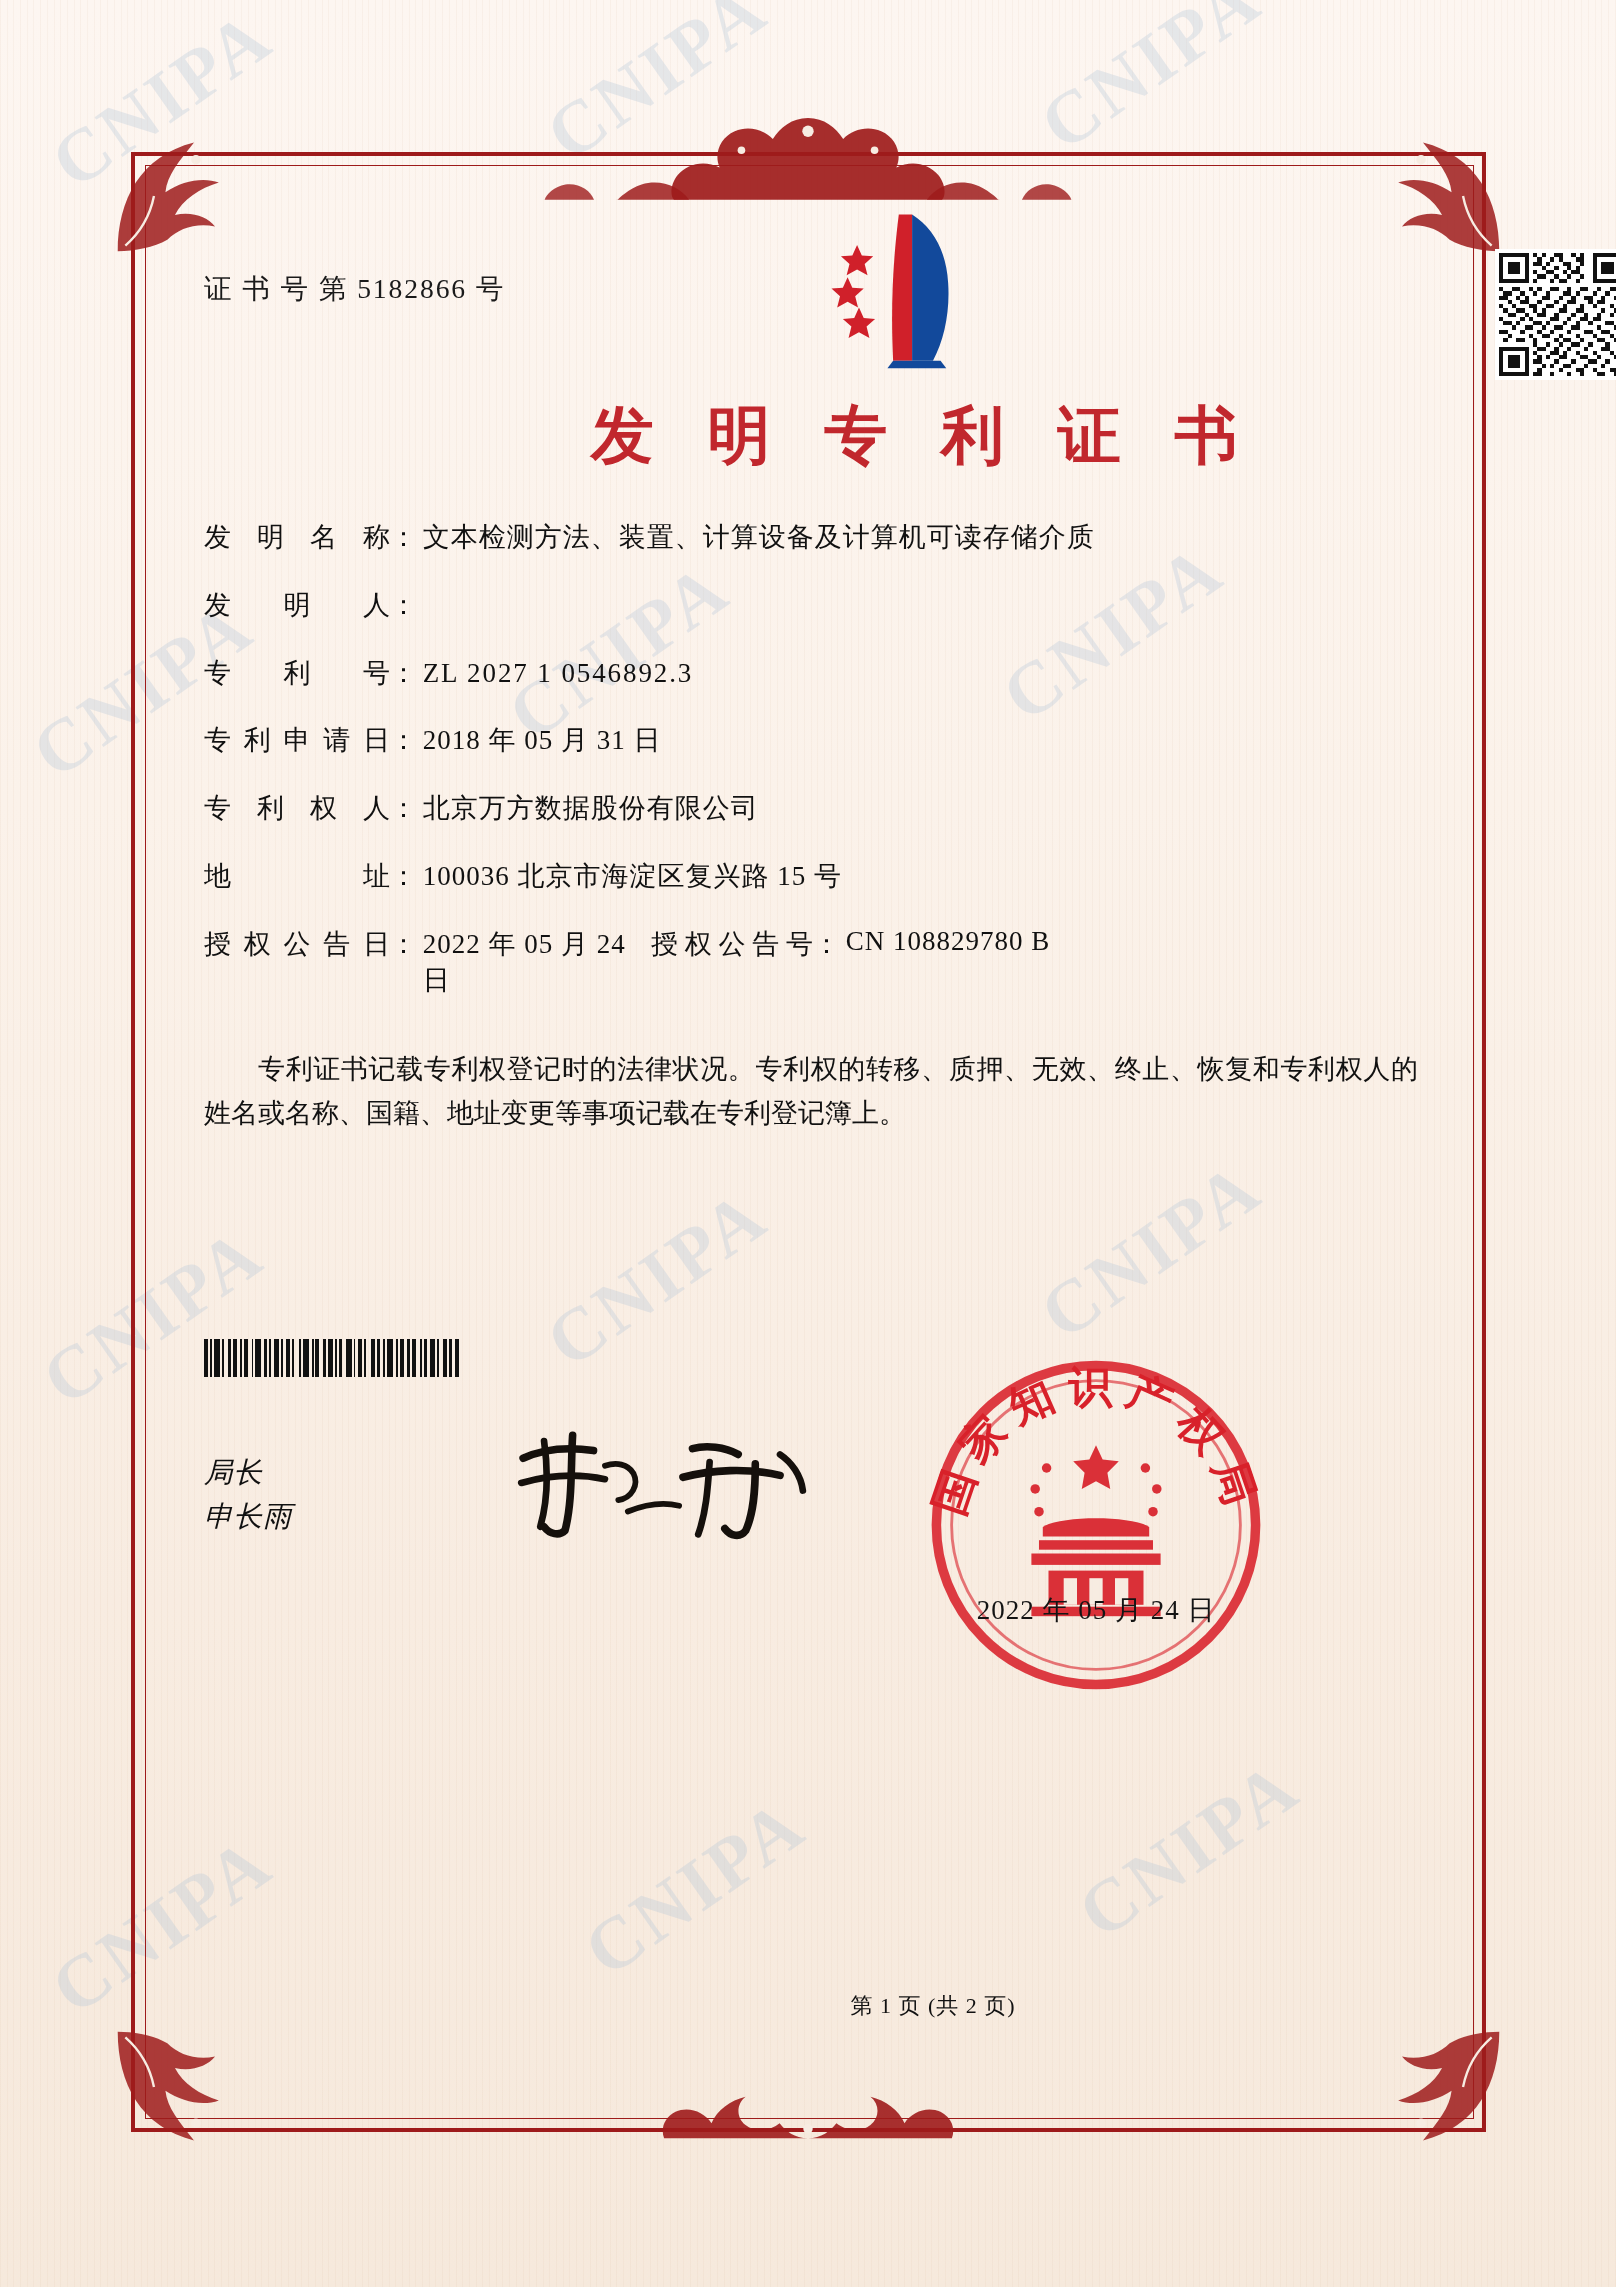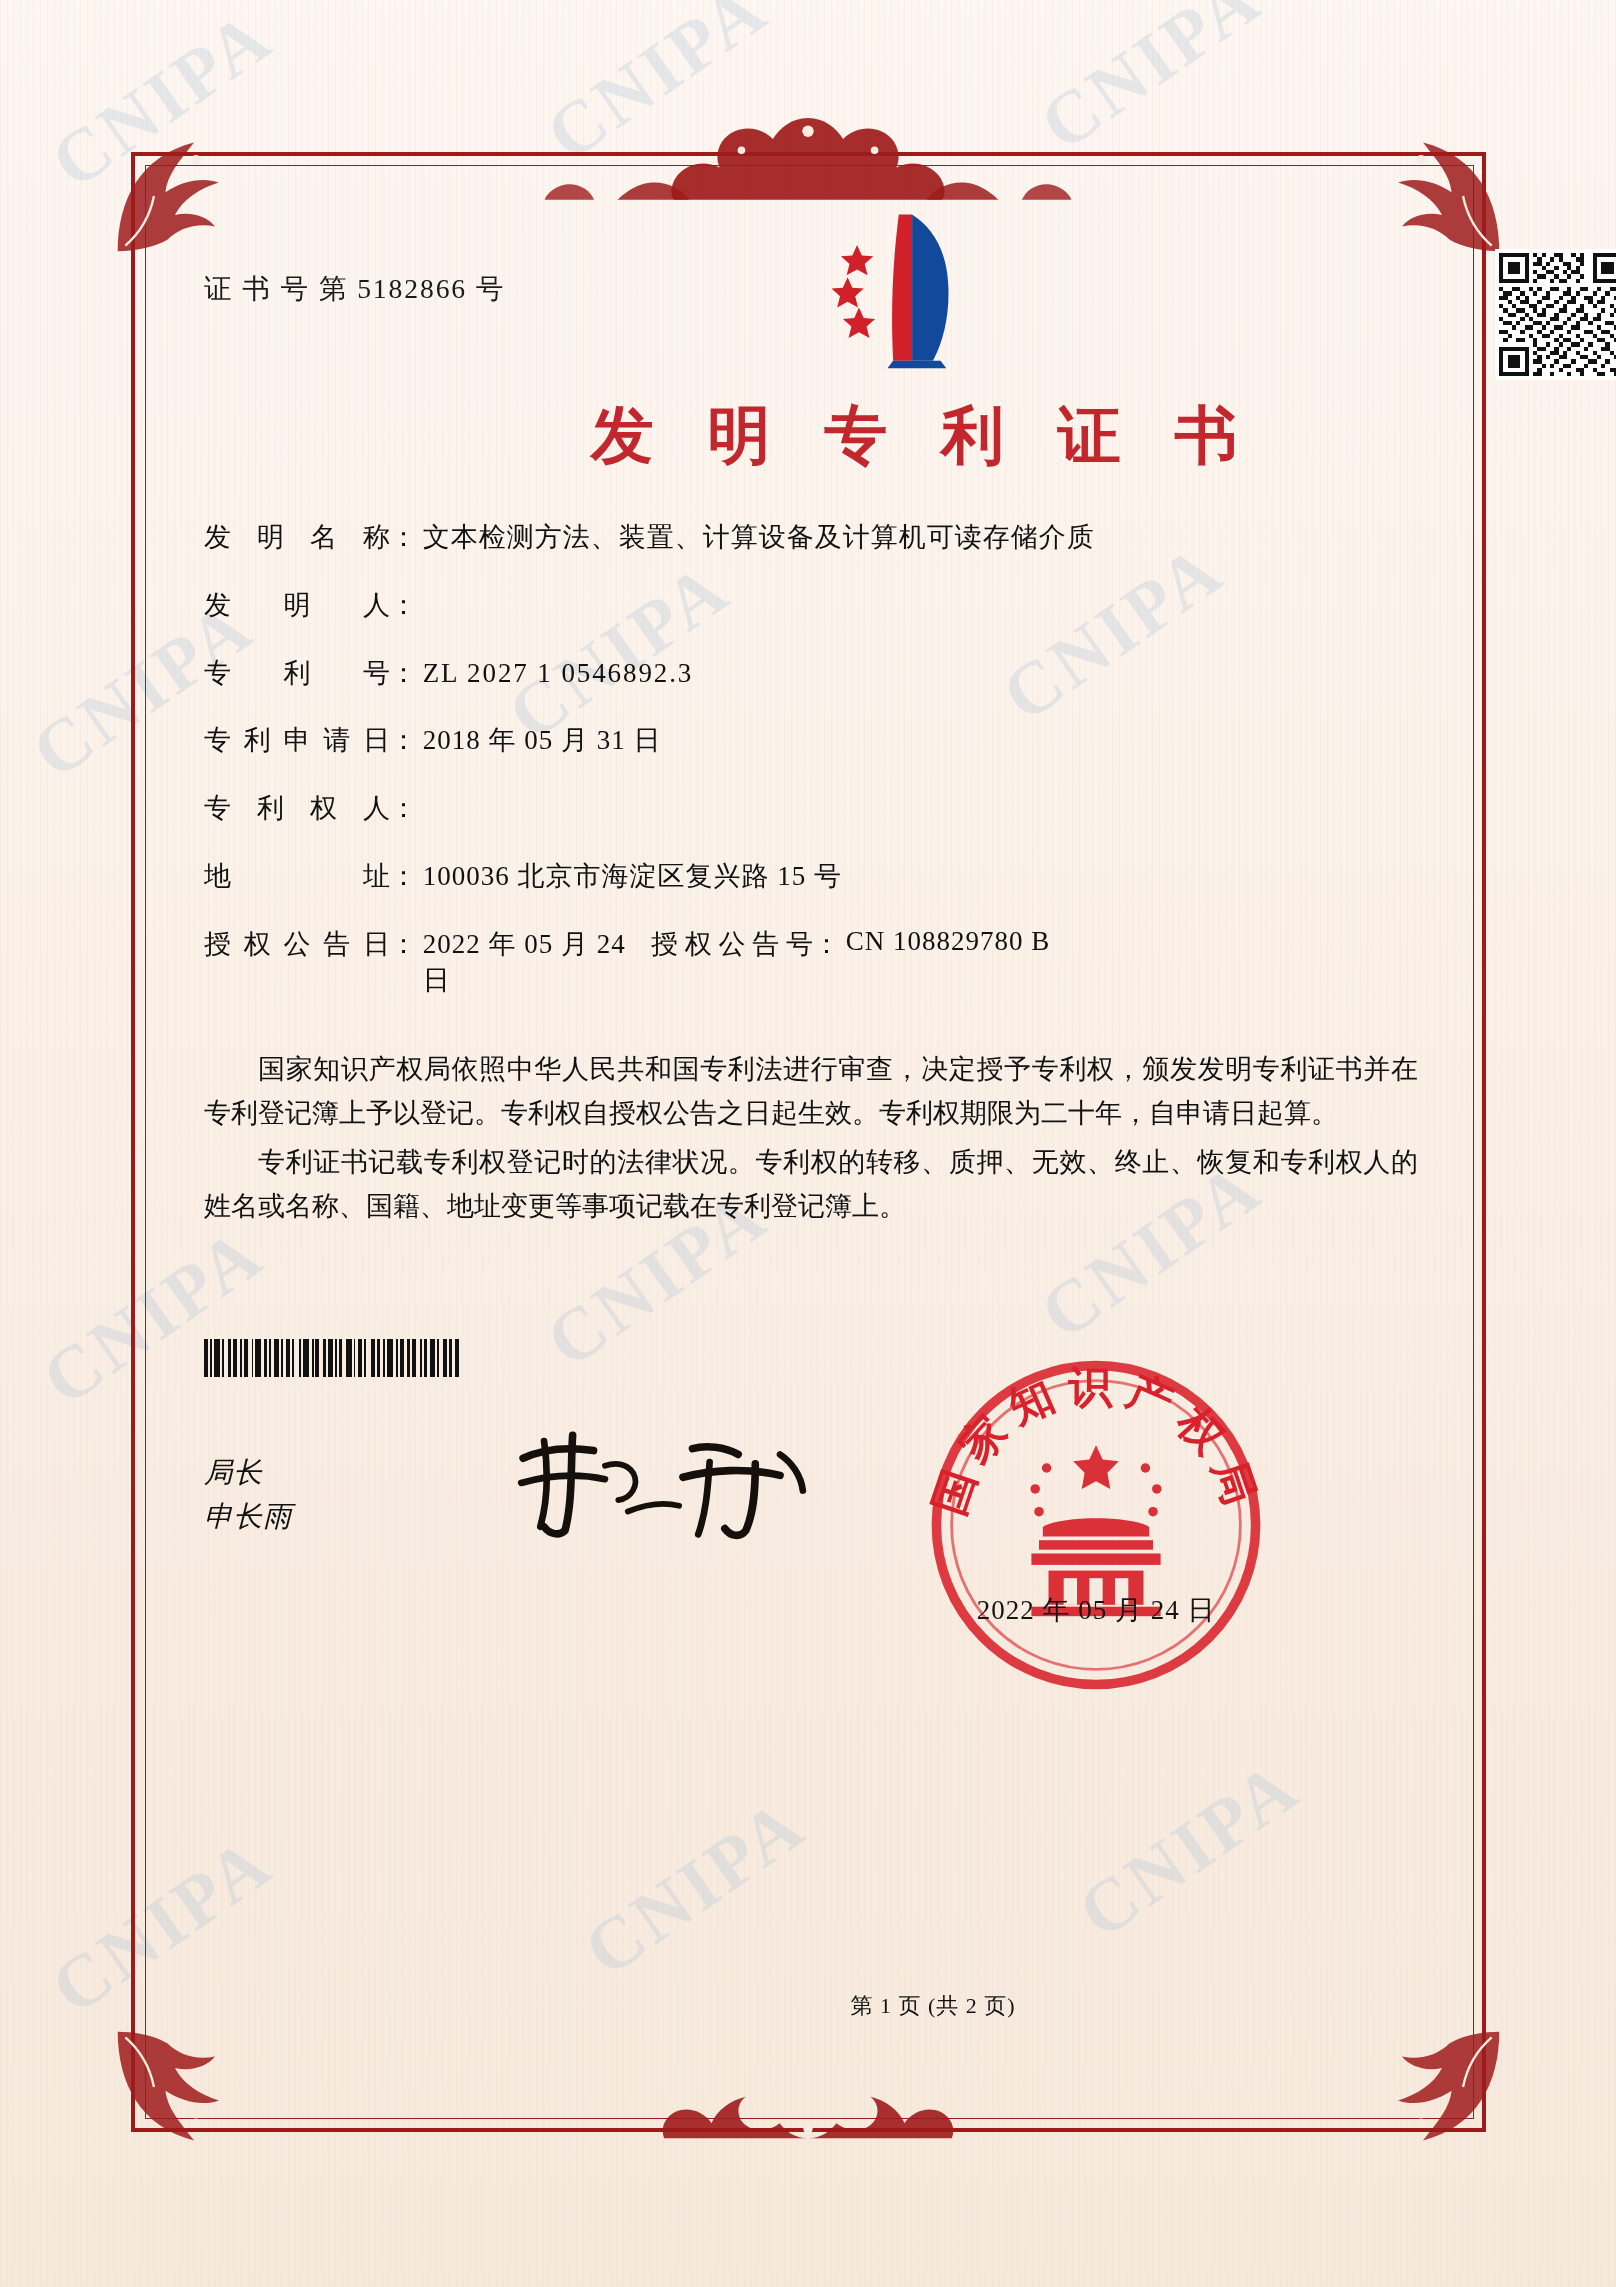--- a/index.html
+++ b/index.html
@@ -626,20 +626,21 @@
       </div>
 
       <div class="field-row">
         <span class="field-label">
           <span>专</span>
           <span>利</span>
           <span>权</span>
           <span>人</span>
         </span>
         <span class="field-colon">：</span>
+        <span class="field-value">北京万方数据股份有限公司</span>
       </div>
 
       <div class="field-row">
         <span class="field-label">
           <span>地</span>
           <span>址</span>
         </span>
         <span class="field-colon">：</span>
         <span class="field-value">100036 北京市海淀区复兴路 15 号</span>
       </div>
@@ -657,21 +658,20 @@
           <span class="field-value">2022 年 05 月 24 日</span>
         </span>
         <span class="pub-right">
           <span class="pub-label">授 权 公 告 号：</span>
           <span class="field-value">CN 108829780 B</span>
         </span>
       </div>
     </div>
 
     <div class="paragraphs">
-      <p>国家知识产权局依照中华人民共和国专利法进行审查，决定授予专利权，颁发发明专利证书并在专利登记簿上予以登记。专利权自授权公告之日起生效。专利权期限为二十年，自申请日起算。</p>
       <p>专利证书记载专利权登记时的法律状况。专利权的转移、质押、无效、终止、恢复和专利权人的姓名或名称、国籍、地址变更等事项记载在专利登记簿上。</p>
     </div>
 
     <div class="barcode">
       <i style="width:3.8px"></i>
         <i style="width:1.9px;background:transparent"></i>
       <i style="width:1.9px"></i>
         <i style="width:2.9px;background:transparent"></i>
       <i style="width:5.7px"></i>
         <i style="width:1.9px;background:transparent"></i>

